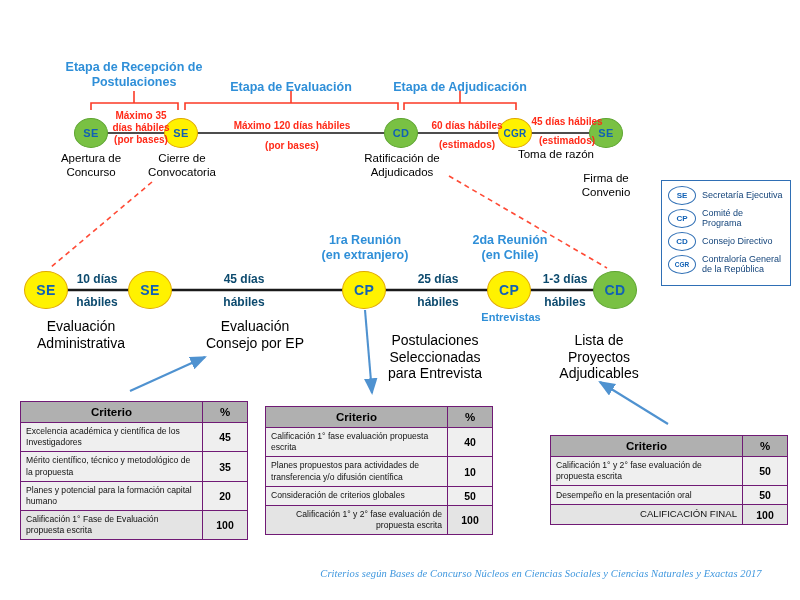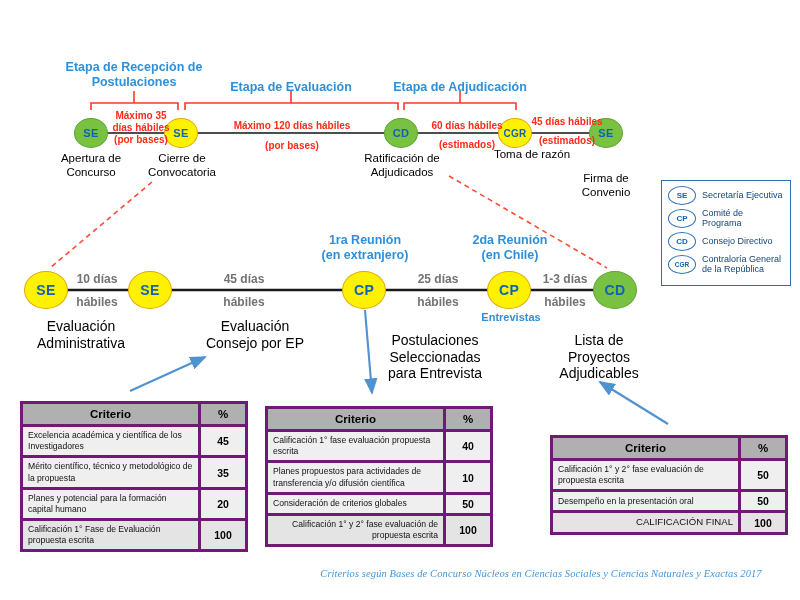--- a/index.html
+++ b/index.html
@@ -23,21 +23,21 @@
   .node.yellow{background:#fff200;border:1px solid #e0a800;}
   .node.t1{font-size:11px;}
   .node.t2{width:44px;height:38px;font-size:14px;}
   .node.cgr{font-size:10px;}
 
   
   .lbl{position:absolute;text-align:center;line-height:1.18;}
   .lbl-black{color:#000;font-size:11.5px;}
   .lbl-black.big{font-size:14px;}
   .lbl-red{color:#ff2a18;font-size:10px;font-weight:600;}
-  .lbl-red.big{color:#737373;font-size:12px;font-weight:600;}
+  .lbl-red.big{color:#0c4a6e;font-size:12px;font-weight:600;}
   .lbl-blue{color:#2f8fd8;font-size:11px;font-weight:600;}
   .lbl-blue.big{color:#2f8fd8;font-size:12.5px;font-weight:600;}
 
   
   #legend{
     position:absolute;left:661px;top:180px;width:130px;height:106px;
     border:1px solid #2f6fb5;background:#fff;box-sizing:border-box;
     padding:5px 6px;
   }
   .leg-row{display:flex;align-items:center;margin-bottom:3px;}
@@ -45,21 +45,21 @@
     width:26px;height:17px;border-radius:50%;border:1px solid #2f6fb5;
     display:flex;align-items:center;justify-content:center;
     font-size:8px;font-weight:bold;color:#1161b5;flex:0 0 26px;
   }
   .leg-badge.sm{font-size:6.5px;}
   .leg-txt{font-size:9px;color:#14447a;margin-left:6px;line-height:1.15;}
 
   
   table.crit{position:absolute;border-collapse:collapse;font-size:8.6px;
              background:#fff;}
-  table.crit th,table.crit td{border:3px solid #701a75;padding:3px 5px;
+  table.crit th,table.crit td{border:1px solid #701a75;padding:3px 5px;
              vertical-align:middle;}
   table.crit th{background:#b0b0b0;color:#000;font-size:11.5px;font-weight:bold;
              text-align:center;padding:4px 5px;}
   table.crit td.c{background:#efefef;color:#111;line-height:1.3;}
   table.crit td.p{background:#efefef;color:#000;font-weight:bold;font-size:10.5px;
              text-align:center;width:30px;}
   table.crit tr.tot td.c{text-align:right;}
   table.crit tr.tot td{background:#e4e4e4;}
 
   #footer{
@@ -146,21 +146,21 @@
     <div>Concurso</div>
   </div>
   <div class="lbl lbl-black" style="left:134px;top:152px;width:96px;">
     <div>Cierre de</div>
     <div>Convocatoria</div>
   </div>
   <div class="lbl lbl-black" style="left:350px;top:152px;width:104px;">
     <div>Ratificación de</div>
     <div>Adjudicados</div>
   </div>
-  <div class="lbl lbl-black" style="left:482px;top:148px;width:100px;">Toma de razón</div>
+  <div class="lbl lbl-black" style="left:494px;top:148px;width:100px;text-align:right;">Toma de razón</div>
   <div class="lbl lbl-black" style="left:566px;top:152px;width:80px;margin-top:20px;">
     <div>Firma de</div>
     <div>Convenio</div>
   </div>
 
   <div id="legend">
     <div class="leg-row">
       <div class="leg-badge">SE</div>
       <div class="leg-txt">Secretaría Ejecutiva</div>
     </div>

